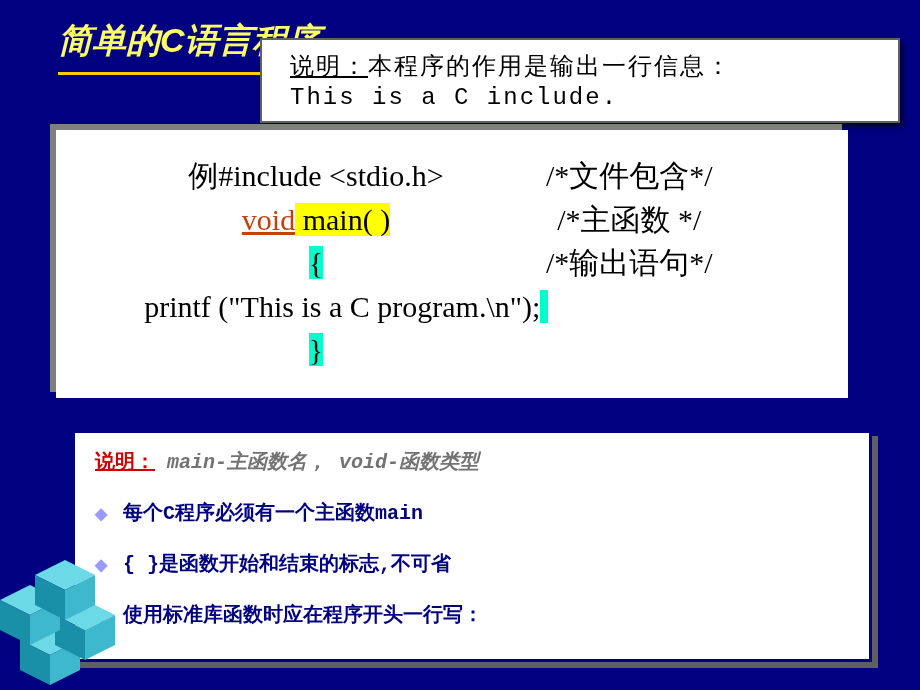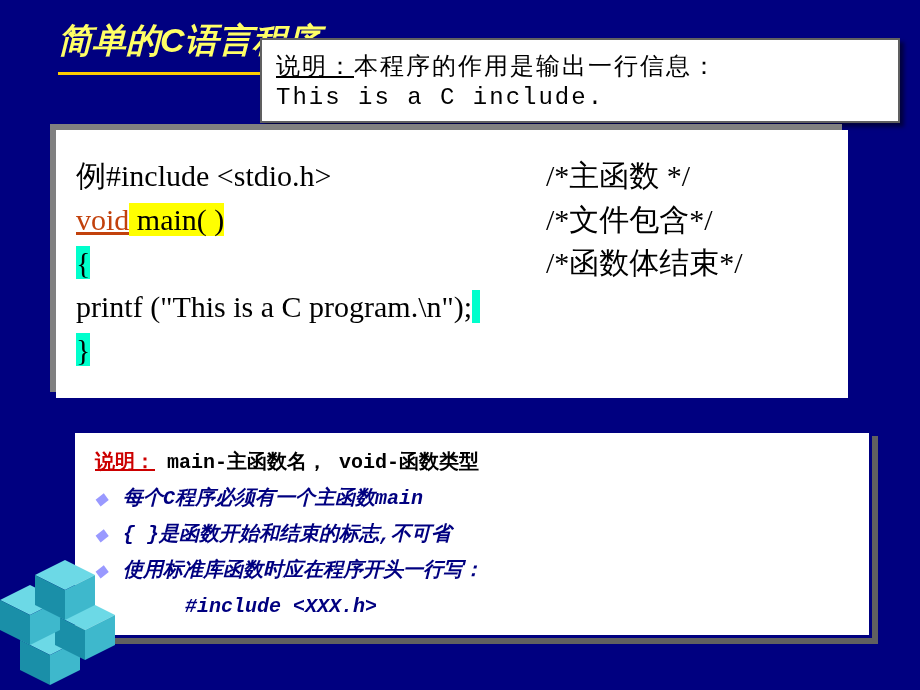--- a/index.html
+++ b/index.html
@@ -26,21 +26,21 @@
     width: 840px;
   }
   .explain-box {
     position: absolute;
     left: 260px;
     top: 38px;
     width: 640px;
     background: #ffffff;
     border: 2px solid #606060;
     box-shadow: 4px 4px 4px rgba(0,0,0,0.5);
-    padding: 10px 14px;
+    padding: 10px 28px;
     font-size: 24px;
     font-family: "SimSun", monospace;
   }
   .explain-box span { font-family: "Courier New", monospace; letter-spacing: 2px; }
   .code-wrap {
     position: relative;
     box-shadow: -6px -6px 0 #808080;
     background: #fff;
   }
   .left-code {
@@ -69,22 +69,22 @@
     width: 800px;
     background: #ffffff;
     border: 3px solid #000080;
     box-shadow: 6px 6px 0 #606060;
     padding: 12px 20px 10px 20px;
     font-size: 20px;
     font-family: "SimHei", "黑体", sans-serif;
     line-height: 1.65;
   }
   .info-heading { color: #cc0000; font-weight: bold; }
-  .info-heading-rest { color: #000000; font-weight: bold; font-family: "Courier New","SimHei",monospace; }
-  .bullet-row { color: #000080; font-weight: bold; margin: 2px 0; font-style: italic; }
+  .info-heading-rest { color: #737373; font-weight: bold; font-family: "Courier New","SimHei",monospace; font-style: italic; }
+  .bullet-row { color: #000080; font-weight: bold; margin: 17px 0; }
   .diamond { color: #9999ff; margin-right: 10px; font-size: 16px; display:inline-block; width:18px;}
   .mono { font-family: "Courier New", monospace; }
   .cubes {
     position: absolute;
     left: 0;
     bottom: 0;
     width: 170px;
     height: 160px;
   }
 </style>
@@ -92,47 +92,46 @@
 <body>
 
 <div class="slide-title">简单的C语言程序</div>
 <div class="title-underline"></div>
 
 <div class="explain-box">
   <span style="text-decoration: underline;">说明：</span><span>本程序的作用是输出一行信息：</span><br>
   <span>This is a C include.</span>
 </div>
 
-<div class="code-wrap" style="position:absolute; left:56px; top:130px; width:792px; height:268px;">
+<div class="code-wrap" style="position:absolute; left:56px; top:130px; width:792px; height:268px;text-align:center;">
   <div style="padding:24px 0 0 20px;">
     <div style="display:flex;">
       <div class="left-code">
         <div><span>例</span><span>#include &lt;stdio.h&gt;</span></div>
         <div><span class="blue-text" style="text-decoration:underline;">void</span><span class="hl-yellow"> main( )</span></div>
         <div><span class="hl-cyan">{</span></div>
         <div style="white-space:nowrap; width:540px;"><span> printf ("This is a C program.\n");</span><span class="hl-cyan">&nbsp;</span></div>
         <div><span class="hl-cyan">}</span></div>
       </div>
       <div class="right-comments" style="position:absolute; left:500px; top:24px;">
+        <div>/*文件包含*/</div>
         <div>/*主函数  */</div>
-        <div>/*文件包含*/</div>
-        <div>/*函数体结束*/</div>
+        <div>/*输出语句*/</div>
       </div>
     </div>
   </div>
 </div>
 
 <div class="info-box">
   <div>
     <span class="info-heading" style="text-decoration:underline;">说明：</span><span class="info-heading-rest"> main-主函数名， void-函数类型</span>
   </div>
   <div class="bullet-row"><span class="diamond">◆</span><span class="mono">每个C程序必须有一个主函数main</span></div>
   <div class="bullet-row"><span class="diamond">◆</span><span class="mono">{ }是函数开始和结束的标志,不可省</span></div>
   <div class="bullet-row"><span class="diamond">◆</span><span class="mono">使用标准库函数时应在程序开头一行写：</span></div>
-  <div class="bullet-row" style="padding-left:90px;"><span class="mono">#include &lt;XXX.h&gt;</span></div>
 </div>
 
 <svg class="cubes" viewBox="0 0 170 160">
   <g>
     <polygon points="20,110 50,95 80,110 50,125" fill="#6cd9e6"></polygon>
     <polygon points="20,110 20,140 50,155 50,125" fill="#1a8fa8"></polygon>
     <polygon points="80,110 80,140 50,155 50,125" fill="#3eb8cc"></polygon>
     <polygon points="55,85 85,70 115,85 85,100" fill="#6cd9e6"></polygon>
     <polygon points="55,85 55,115 85,130 85,100" fill="#1a8fa8"></polygon>
     <polygon points="115,85 115,115 85,130 85,100" fill="#3eb8cc"></polygon>

